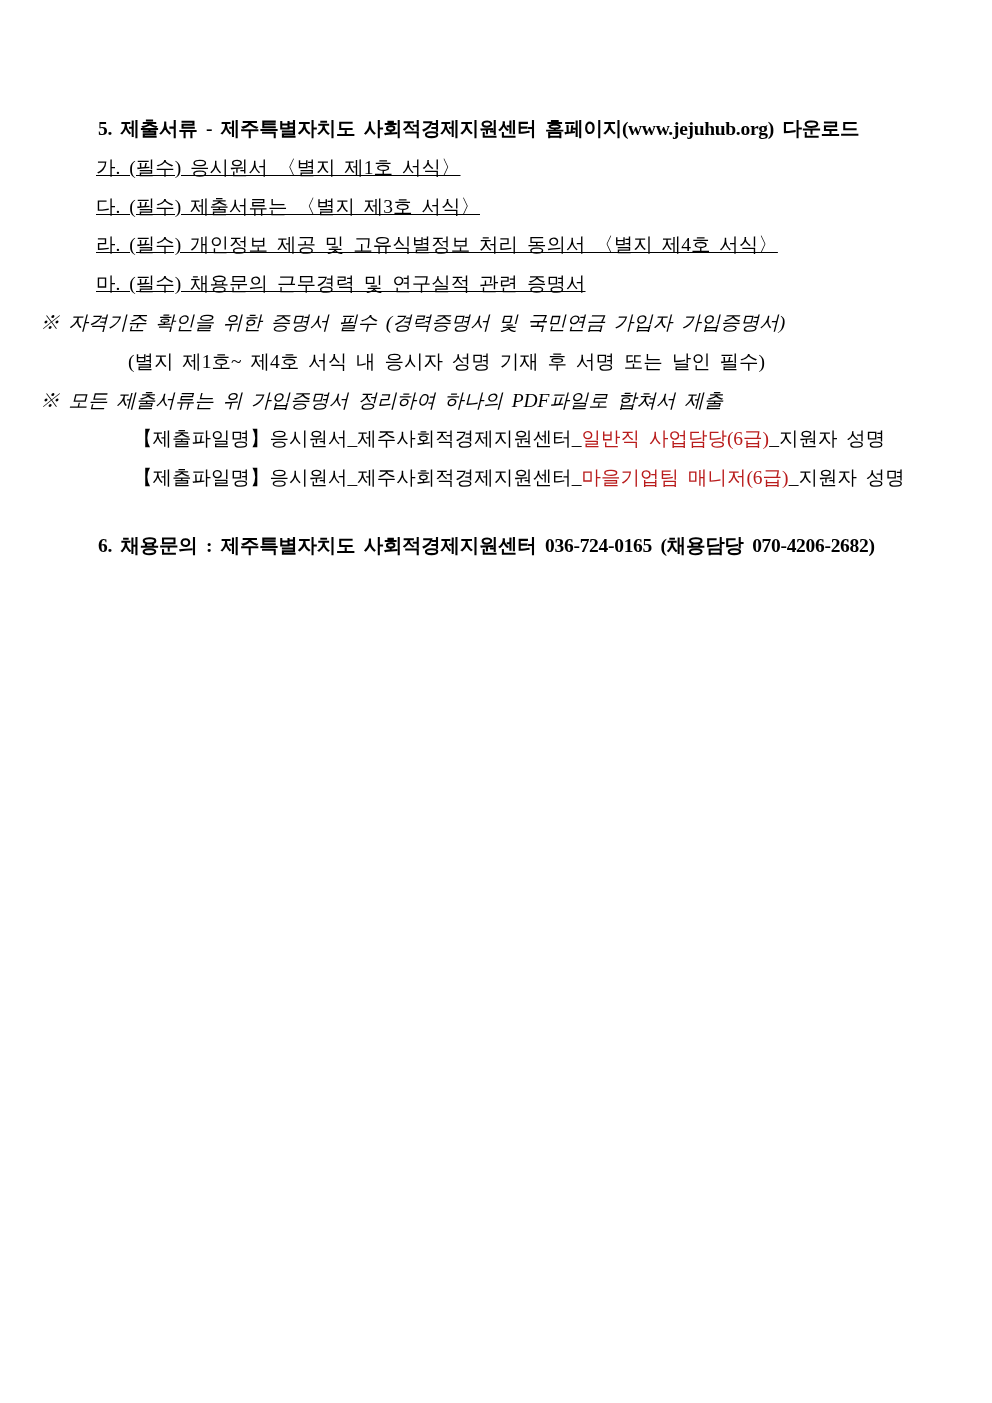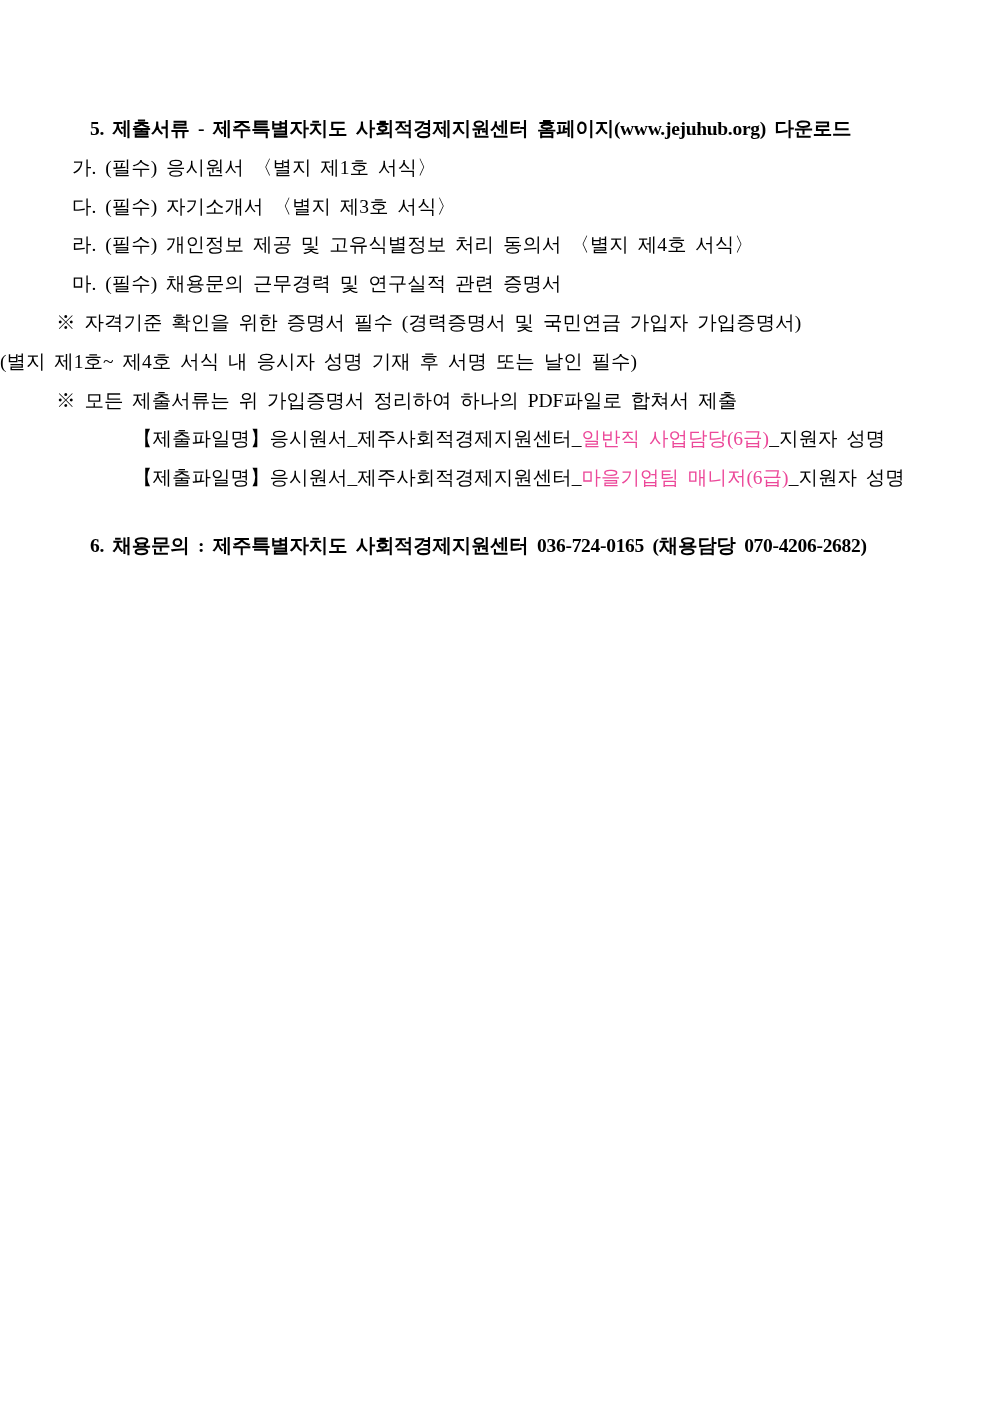--- a/index.html
+++ b/index.html
@@ -25,40 +25,41 @@
   .line {
     font-size: 19.5px;
     line-height: 38.8px;
     white-space: nowrap;
     word-spacing: 4px;
   }
   .heading {
     font-weight: bold;
     padding-left: 90px;
     letter-spacing: -0.3px;
+    margin-left: 8px;
   }
-  .item  { padding-left: 72px; }
-  .note  { padding-left: 56px; }
-  .sub   { }
+  .item  { padding-left: 96px; text-decoration: underline; }
+  .note  { padding-left: 40px; font-style: italic; }
+  .sub   { padding-left: 128px; }
   .file  { padding-left: 133px; }
-  .blue  { color: #ec4899; }
+  .blue  { color: #b91c1c; }
   .spacer-before-s6 { height: 29px; }
 </style>
 </head>
 <body>
 
 <div class="page">
   <div class="content">
 
     <div class="line heading">5. 제출서류 - 제주특별자치도 사회적경제지원센터 홈페이지(www.jejuhub.org) 다운로드</div>
 
     <div class="line item">가. (필수) 응시원서 〈별지 제1호 서식〉</div>
 
 
-    <div class="line item">다. (필수) 자기소개서 〈별지 제3호 서식〉</div>
+    <div class="line item">다. (필수) 제출서류는 〈별지 제3호 서식〉</div>
 
     <div class="line item">라. (필수) 개인정보 제공 및 고유식별정보 처리 동의서 〈별지 제4호 서식〉</div>
 
     <div class="line item">마. (필수) 채용문의 근무경력 및 연구실적 관련 증명서</div>
 
     <div class="line note">※ 자격기준 확인을 위한 증명서 필수 (경력증명서 및 국민연금 가입자 가입증명서)</div>
 
 
     <div class="line sub">(별지 제1호~ 제4호 서식 내 응시자 성명 기재 후 서명 또는 날인 필수)</div>
 

